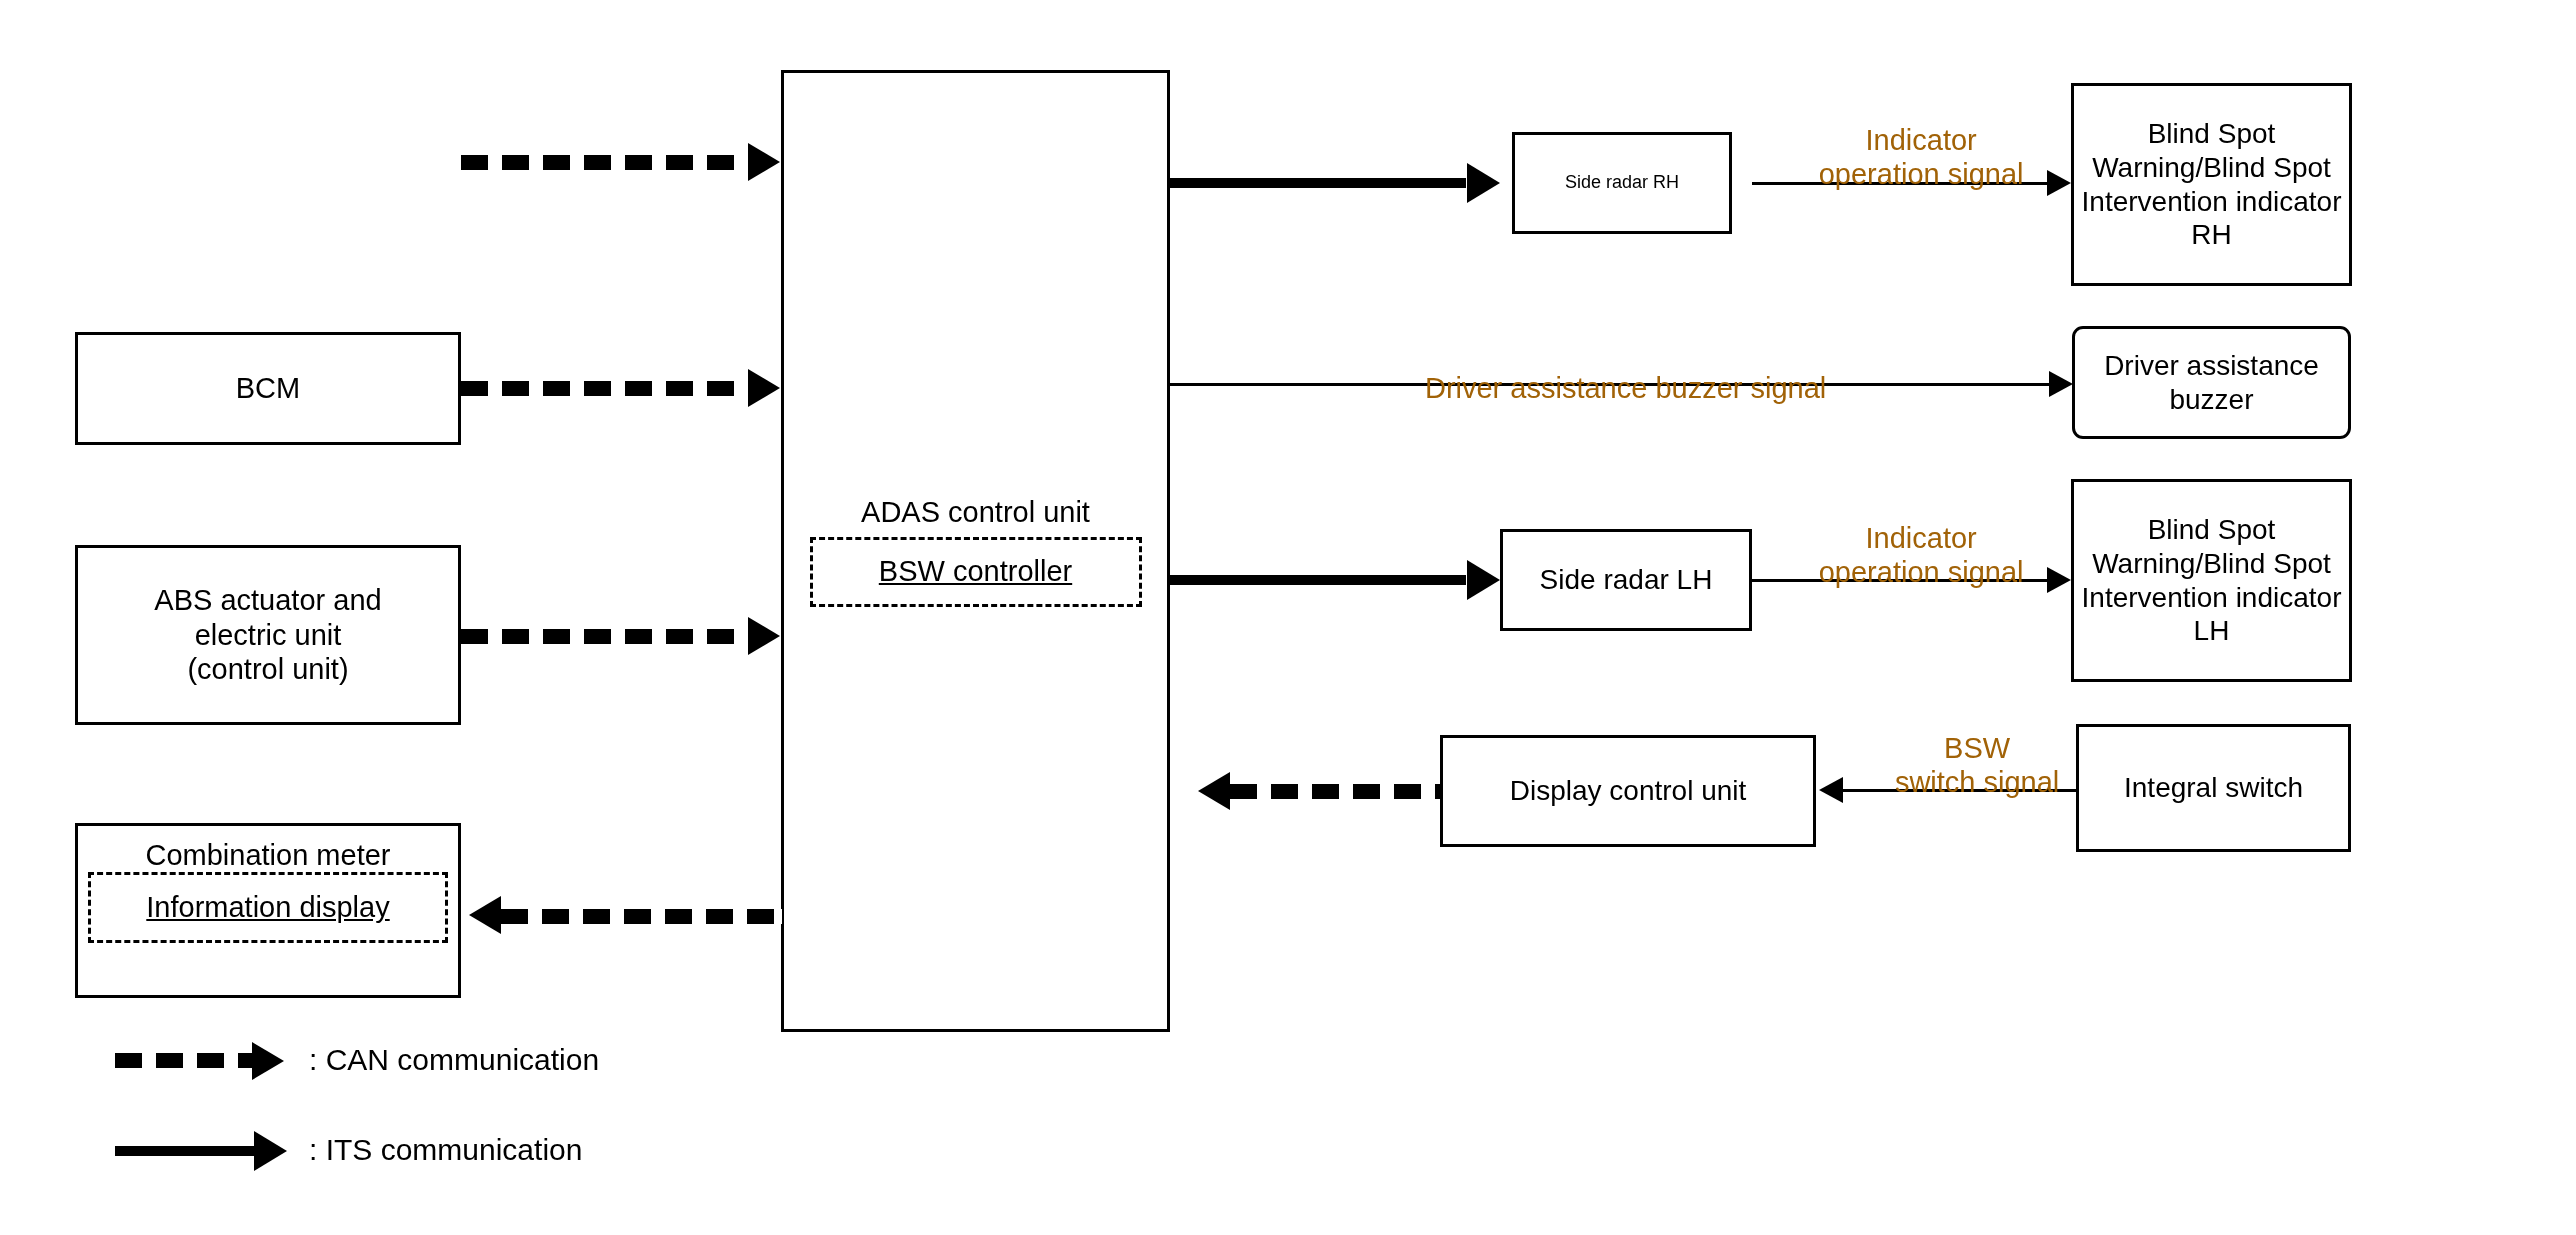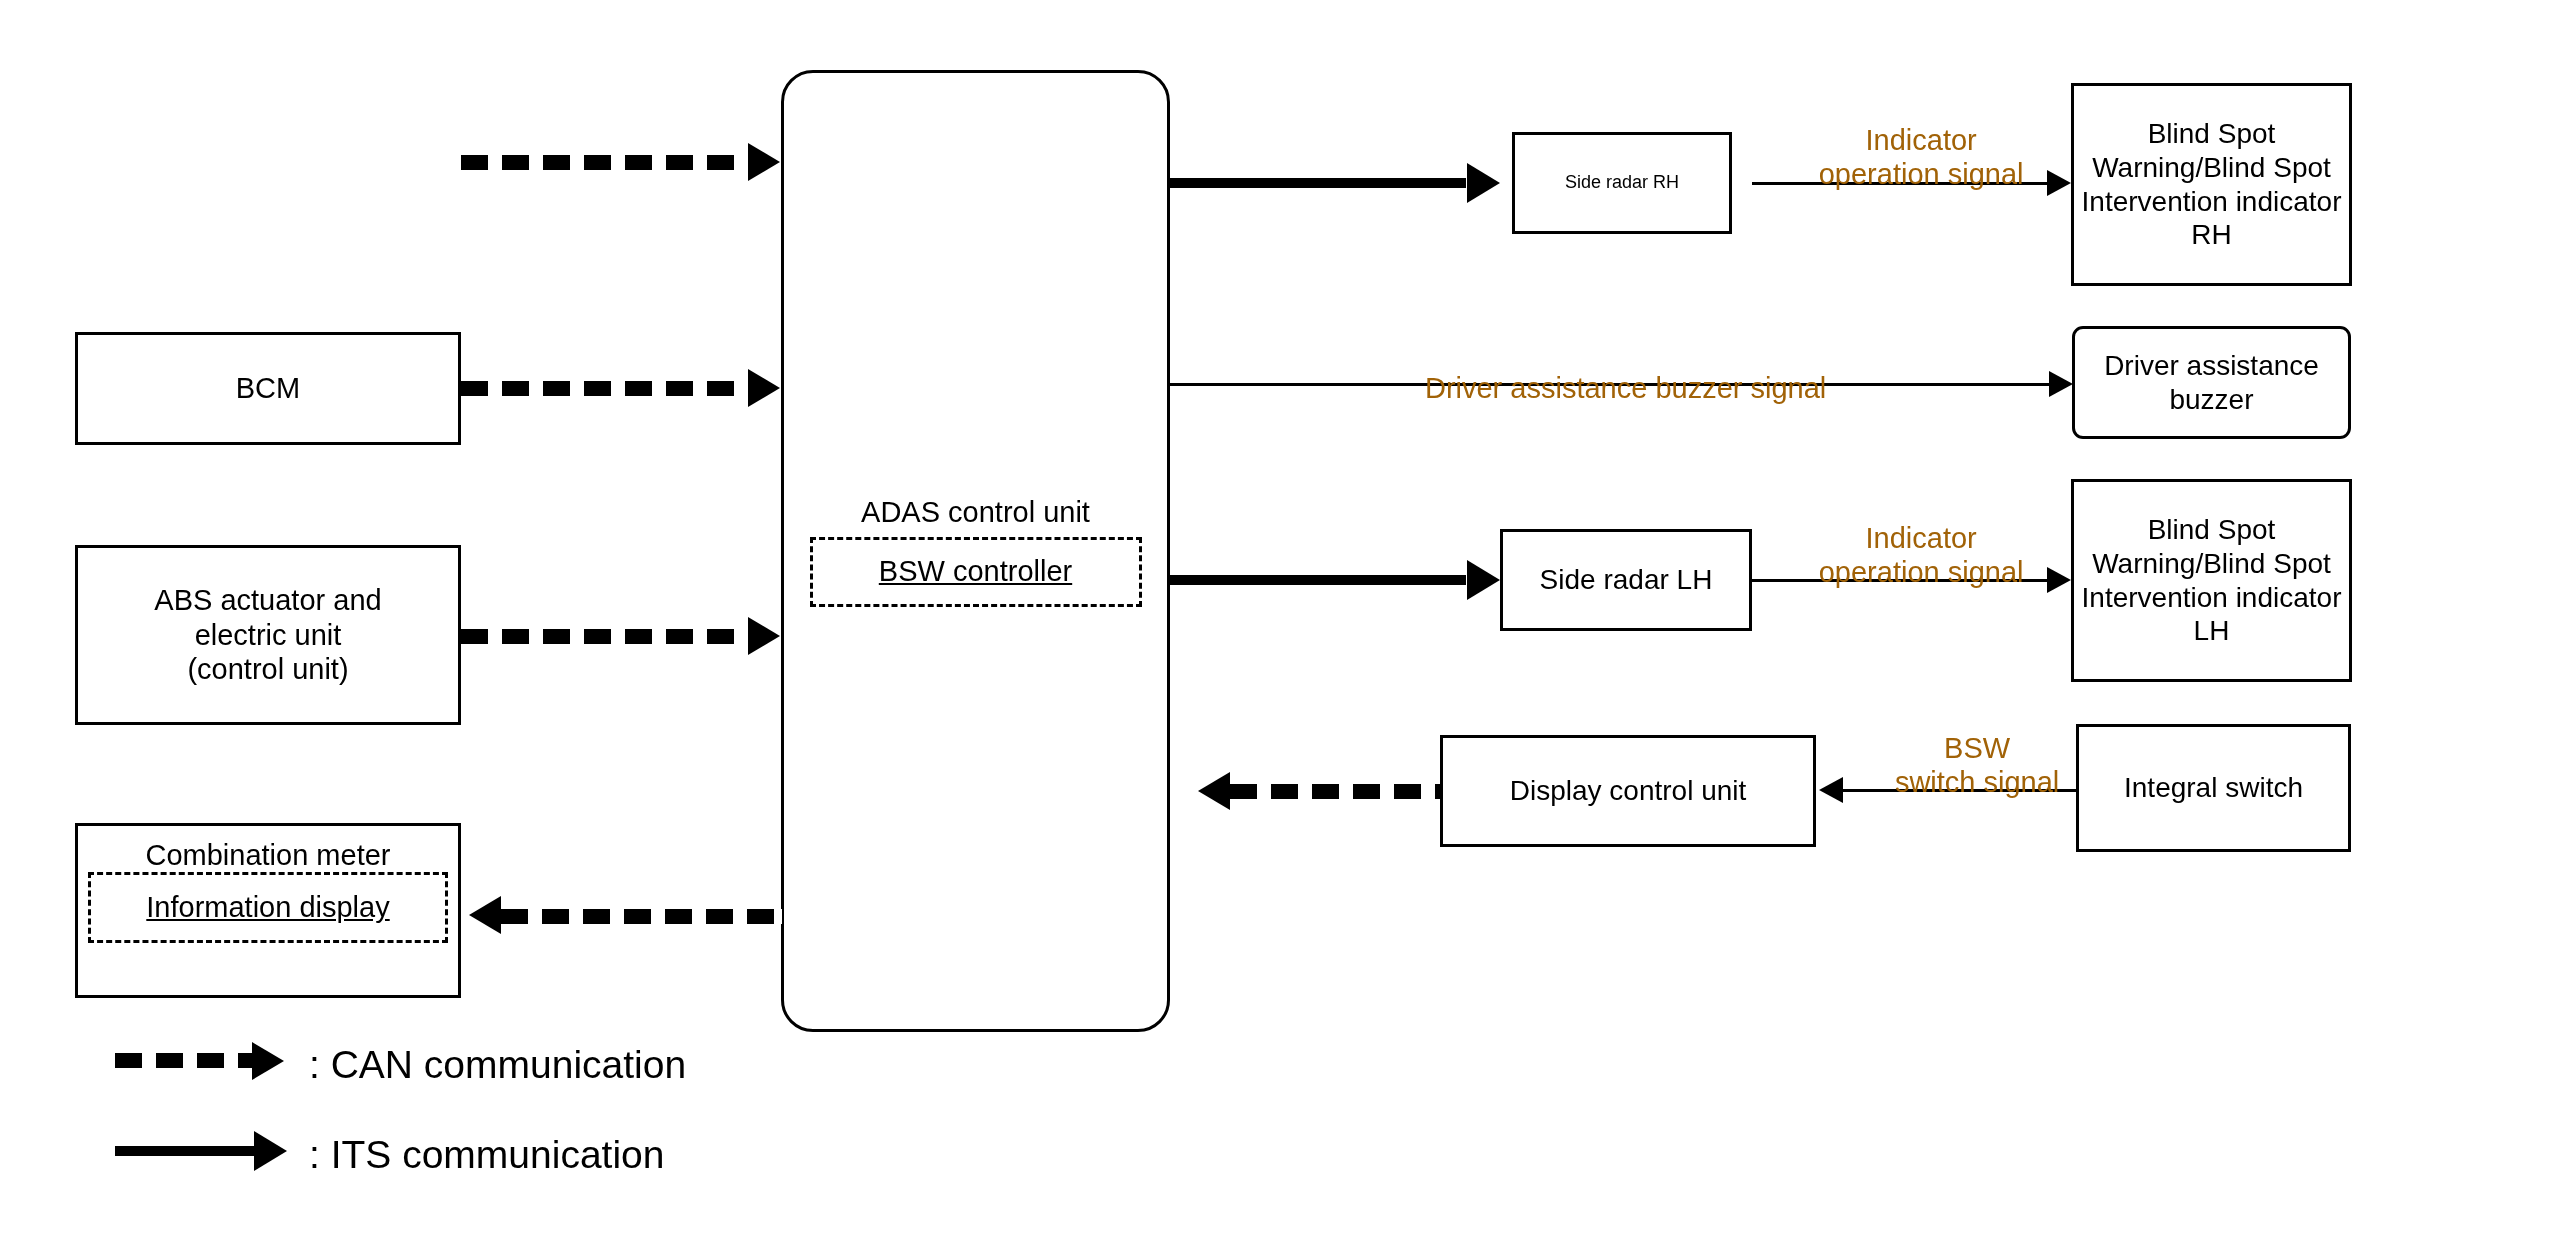--- a/index.html
+++ b/index.html
@@ -120,21 +120,21 @@
     width:0;height:0;
     border-top:13.4px solid transparent;
     border-bottom:13.4px solid transparent;
     border-right:24px solid #000;
   }
 
   
   .legend-row{position:absolute;}
   .legend-text{
     position:absolute;
-    font-size:39px;
+    font-size:30px;
     white-space:pre;
   }
 </style>
 </head>
 <body>
 
 <div id="stage">
 
 
   <div class="node" style="left:75px;top:332px;width:386px;height:113px;">
@@ -147,21 +147,21 @@
     <span class="ln">(control unit)</span>
   </div>
 
   <div class="node stacked" style="left:75px;top:823px;width:386px;height:175px;padding:11.5px 10.2px;justify-content:flex-start;">
     <span class="ln" style="">Combination meter</span>
     <div class="subbox" style="width:100%;height:71px;">
       <span>Information display</span>
     </div>
   </div>
 
-  <div class="node stacked" style="left:781px;top:70px;width:389px;height:962px;justify-content:center;border-radius:32px;">
+  <div class="node stacked" style="left:781px;top:70px;width:389px;height:962px;justify-content:center;">
     <span class="ln" style="margin-bottom:6.4px;">ADAS control unit</span>
     <div class="subbox" style="width:332px;height:70px;">
       <span>BSW controller</span>
     </div>
   </div>
 
   <div class="node" style="left:1500px;top:132px;width:220px;height:102px;font-size:18px;margin-left:12px;">
     <span class="ln">Side radar RH</span>
   </div>
 

